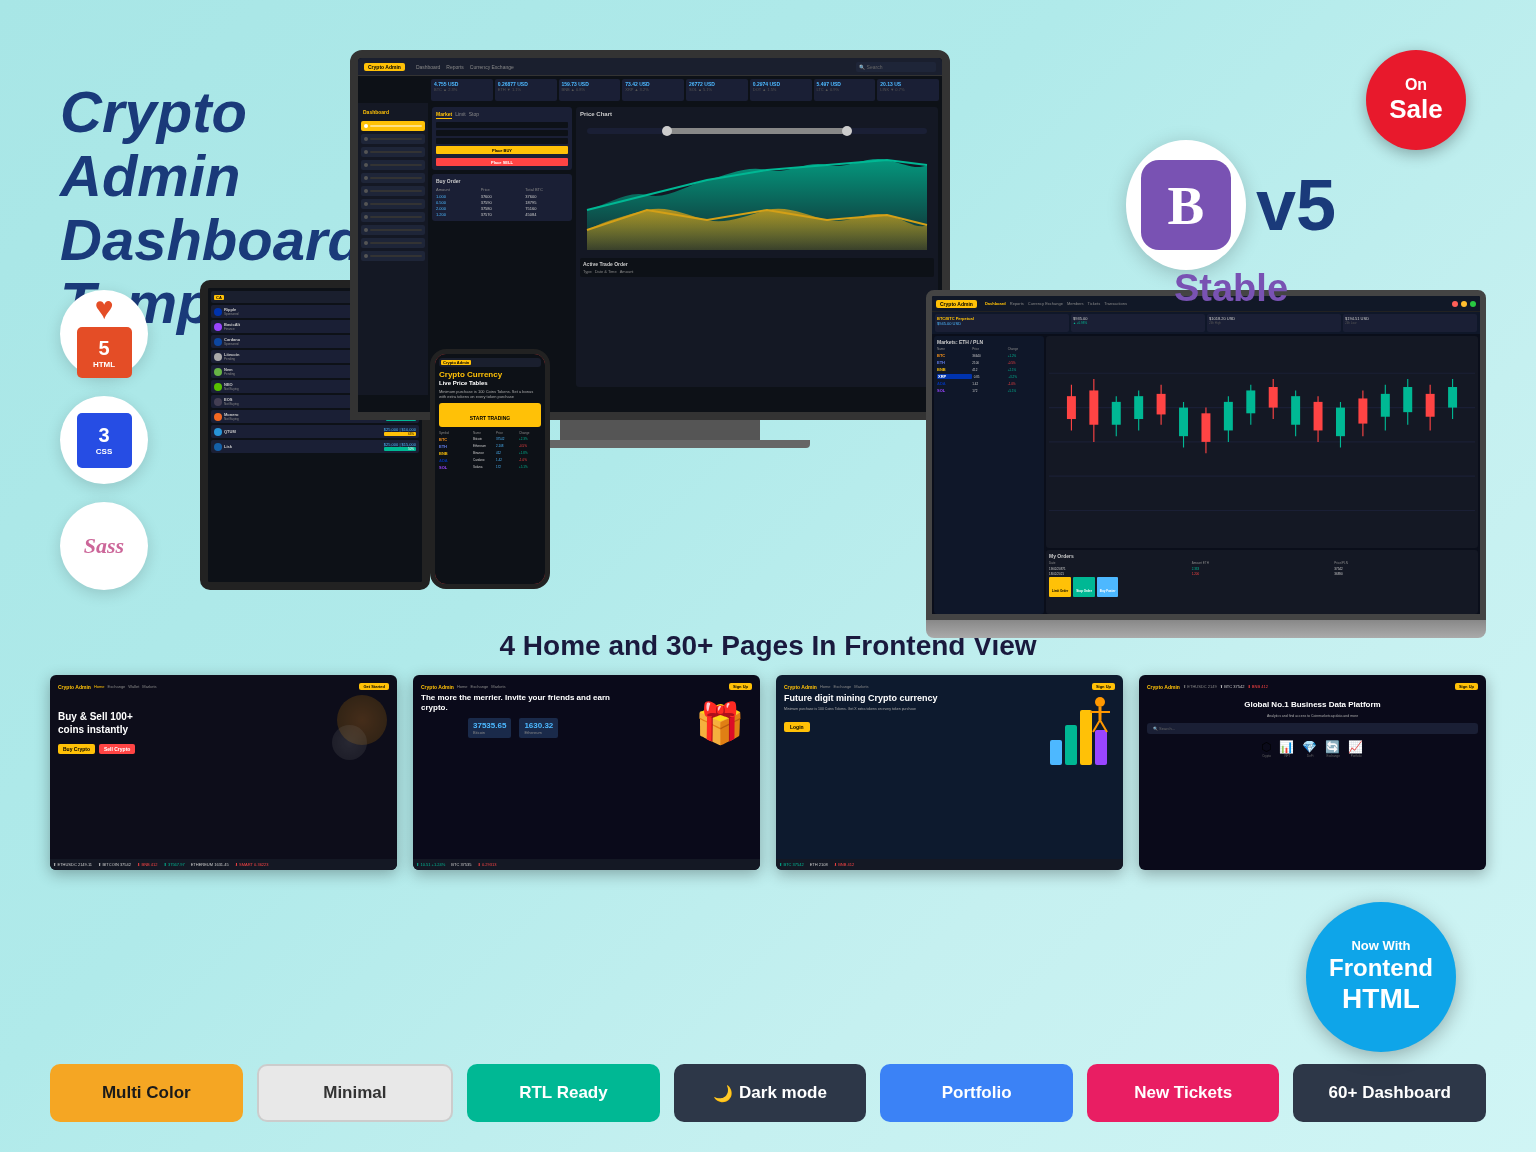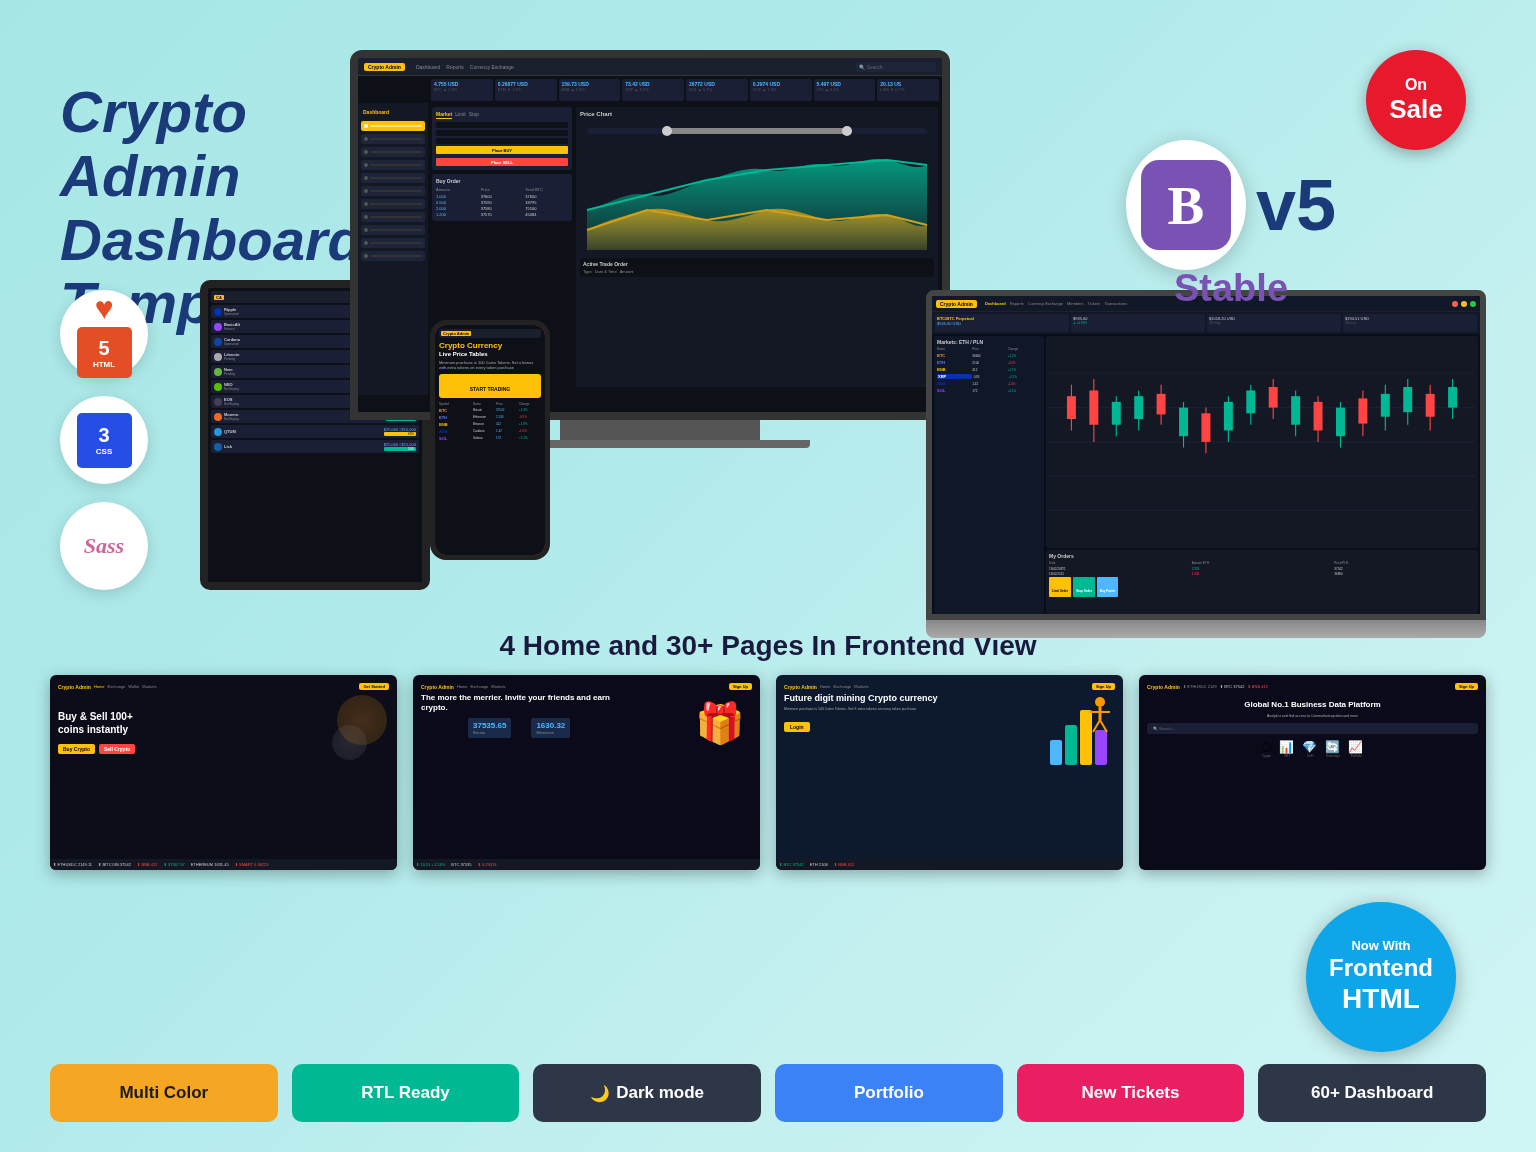--- a/index.html
+++ b/index.html
@@ -207,20 +207,21 @@
       width: 120px;
       z-index: 7;
     }
     .phone-screen {
       background: #ef4444;
       border-radius: 16px;
       border: 5px solid #222;
       width: 120px;
       height: 240px;
       overflow: hidden;
+      margin-top: 29px;
     }
 
     
     .section-heading {
       position: absolute;
       top: 630px;
       left: 50%;
       transform: translateX(-50%);
       font-size: 28px;
       font-weight: 700;
@@ -1031,21 +1032,21 @@
           <span style="color:#888;font-size:4px;">Home</span>
           <span style="color:#888;font-size:4px;">Exchange</span>
           <span style="color:#888;font-size:4px;">Markets</span>
         </div>
         <div style="background:#ffc107;padding:1px 4px;border-radius:2px;font-size:4px;color:#000;font-weight:bold;">Sign Up</div>
       </div>
       <div style="color:white;font-size:8px;font-weight:700;line-height:1.3;margin-bottom:4px;max-width:60%;">The more the merrier. Invite your friends and earn crypto.</div>
 
       <div style="position:absolute;right:15px;top:25px;font-size:40px;">🎁</div>
 
-      <div style="display:flex;gap:20px;margin-bottom:4px;padding-left:47px;">
+      <div style="display:flex;gap:8px;margin-bottom:4px;padding-left:47px;">
         <div style="background:#1a2a4a;border-radius:2px;padding:3px 5px;">
           <div style="color:#4db8ff;font-size:8px;font-weight:bold;">37535.65</div>
           <div style="color:#888;font-size:4px;">Bitcoin</div>
         </div>
         <div style="background:#1a2a4a;border-radius:2px;padding:3px 5px;">
           <div style="color:#4db8ff;font-size:8px;font-weight:bold;">1630.32</div>
           <div style="color:#888;font-size:4px;">Ethereum</div>
         </div>
       </div>
 
@@ -1146,20 +1147,23 @@
 <div class="frontend-badge">
   <span class="now">Now With</span>
   <span class="frontend">Frontend</span>
   <span class="htmlt">HTML</span>
 </div>
 
 <div class="feature-badges">
   <div class="feat-badge feat-multicolor">
     <span>Multi Color</span>
   </div>
+  <div class="feat-badge feat-minimal">
+    <span>Minimal</span>
+  </div>
   <div class="feat-badge feat-rtl">
     <span>RTL Ready</span>
   </div>
   <div class="feat-badge feat-dark">
     <span style="display:inline-flex;align-items:center;gap:6px;">
       <span style="font-size:16px;">🌙</span>
       <span>Dark mode</span>
     </span>
   </div>
   <div class="feat-badge feat-horizontal">

